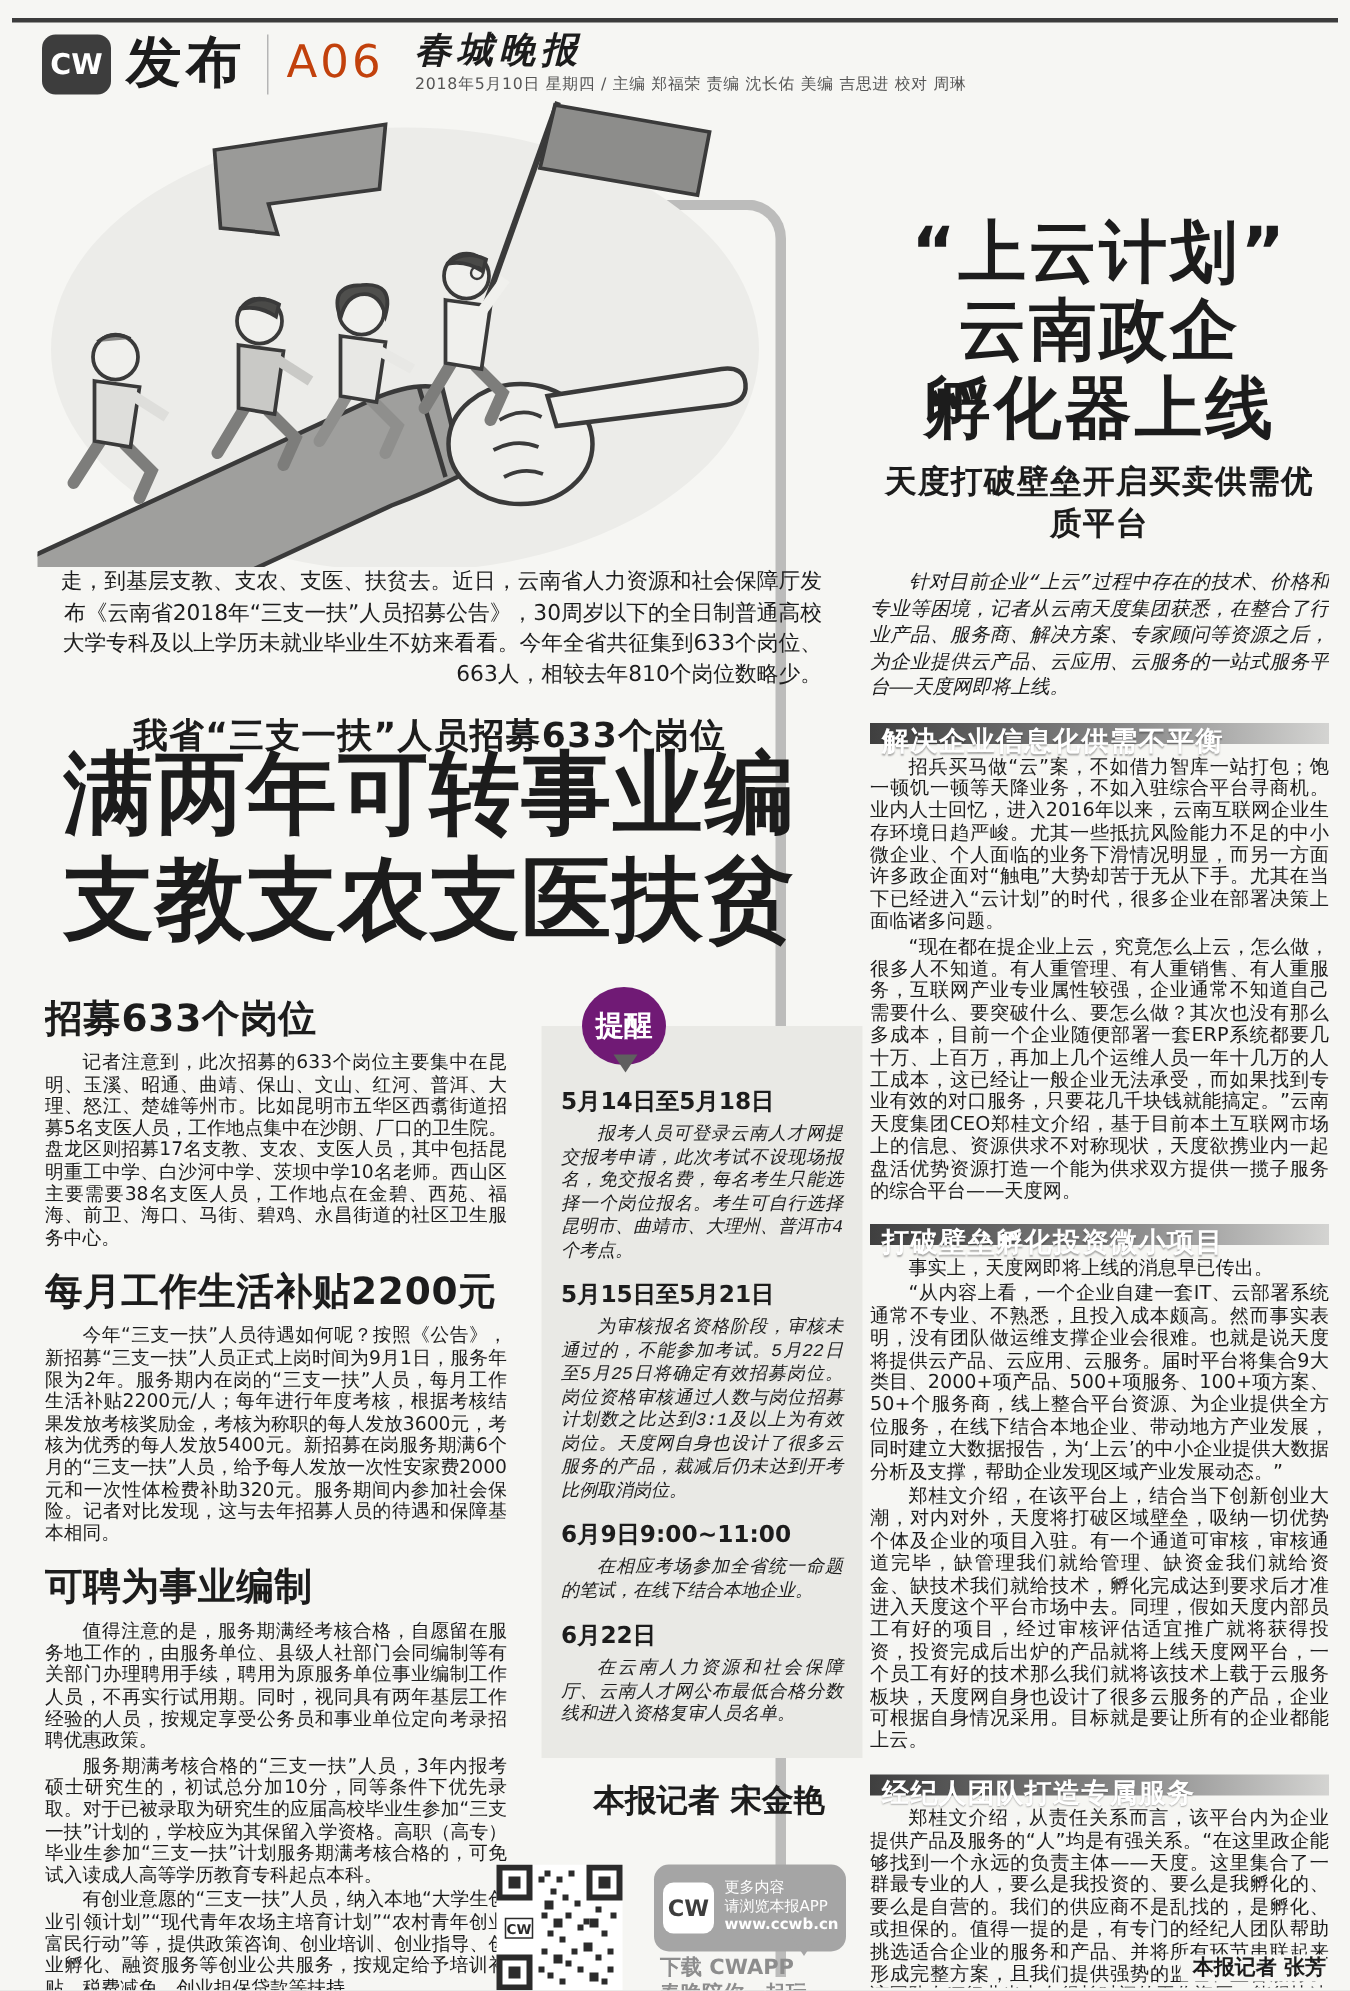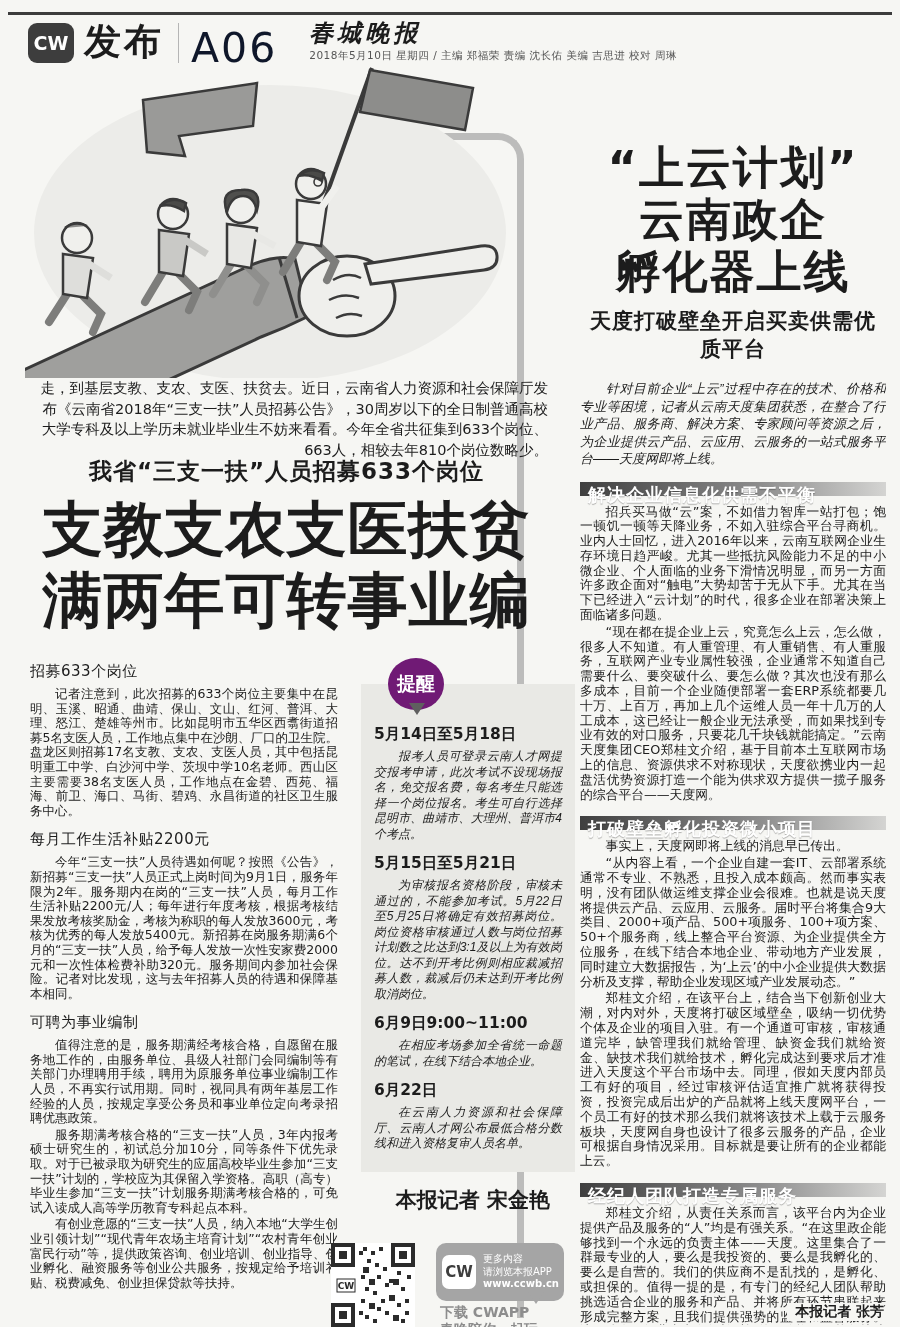--- a/index.html
+++ b/index.html
@@ -8,52 +8,52 @@
     background:#f6f6f3; color:#1c1c1c; overflow:hidden;
     font-family:"DejaVu Sans", sans-serif;
   }
   
   .toprule { position:absolute; top:12px; left:8px; width:884px; height:3px; background:#3c3c3c; }
   .masthead { position:absolute; top:20px; left:28px; display:flex; align-items:flex-start; }
   .cw-logo { width:46px; height:40px; background:#3d3d3d; border-radius:9px; color:#fff;
     font-weight:800; font-size:19px; display:flex; align-items:center; justify-content:center; margin-top:3px; }
   .edition { font-size:37px; font-weight:800; margin:0 14px 0 10px; letter-spacing:3px; line-height:44px; }
   .vdiv { width:1px; height:40px; background:#b5b5b5; margin:3px 12px 0 0; }
-  .pageno { font-size:41px; color:#0f172a; margin:4px 32px 0 0; letter-spacing:2px; }
+  .pageno { font-size:30px; color:#c2410c; margin:4px 21px 0 0; letter-spacing:2px; }
   .paper-block { margin-top:0; }
   .paper-logo { font-family:"DejaVu Serif", serif; font-style:italic; font-weight:bold;
     font-size:24px; letter-spacing:4px; line-height:26px; }
   .dateline { font-size:10.5px; color:#555; margin-top:3px; letter-spacing:0.5px; white-space:nowrap; }
   
   .divider-L { position:absolute; left:420px; top:133px; width:97px; height:1178px;
     border-top:7px solid #bcbcbb; border-right:7px solid #bcbcbb; border-top-right-radius:26px; }
   
   .cartoon { position:absolute; left:25px; top:66px; width:515px; height:312px; }
   
   .intro { position:absolute; left:38px; top:378px; width:510px; font-size:14.5px; font-weight:500;
     line-height:20.5px; text-align:right; }
-  .kicker { position:absolute; left:28px; top:456px; width:517px; text-align:center;
+  .kicker { position:absolute; left:28px; top:475px; width:517px; text-align:center;
     font-size:23px; font-weight:700; letter-spacing:1px; }
   .headline { position:absolute; left:26px; top:494px; width:521px; text-align:center;
     font-weight:900; font-size:60px; line-height:71px; letter-spacing:1px; }
   .left-col { position:absolute; left:30px; top:662px; width:308px; height:665px; overflow:hidden; }
-  .left-col h3 { font-size:15px; font-weight:400; margin:12px 0 6px; letter-spacing:0.5px; }
+  .left-col h3 { font-size:25px; font-weight:700; margin:12px 0 6px; letter-spacing:0.5px; }
   .left-col h3.first { margin-top:0; }
   .body-p { font-size:12.5px; line-height:14.6px; text-align:justify; text-indent:2em; margin:0 0 2px; }
   
   .reminder { position:absolute; left:361px; top:684px; width:214px; height:488px;
     background:#e9e9e5; overflow:hidden; padding:40px 13px 10px; box-sizing:border-box; }
   .badge { position:absolute; left:388px; top:658px; width:56px; height:52px; background:#701a75;
     border-radius:50%; color:#fff; font-size:19px; font-weight:800;
     display:flex; align-items:center; justify-content:center; z-index:3; }
   .badge::after { content:""; position:absolute; bottom:-13px; left:21px;
     border:8px solid transparent; border-top:12px solid #5f5f5f; }
   .rem-date { font-size:15.5px; font-weight:800; margin:11px 0 4px; }
   .rem-date.first { margin-top:0; }
-  .kai { font-family:Liberation Sans, sans-serif; font-style:italic; }
+  .kai { font-family:Liberation Mono, monospace; font-style:italic; }
   .rem-text { font-size:12px; line-height:15.5px; text-align:justify; text-indent:2em; margin:0; }
   .byline-left { position:absolute; left:345px; top:1186px; width:205px; text-align:right;
     font-weight:700; font-size:21px; }
   
   .qr { position:absolute; left:328px; top:1243px; width:90px; height:84px; }
   .bubble { position:absolute; left:436px; top:1243px; width:128px; height:58px; background:#a5a5a5;
     border-radius:10px; display:flex; align-items:center; padding:6px; box-sizing:border-box; }
   .bubble::after { content:""; position:absolute; bottom:-11px; right:20px;
     border:8px solid transparent; border-top:12px solid #a5a5a5; }
   .cw-app-icon { width:34px; height:34px; background:#fff; border-radius:7px; color:#3d3d3d;
@@ -137,41 +137,41 @@
       <path d="M296,142 L312,120" stroke-width="7" stroke="#f0f0ed"></path>
       <circle cx="286" cy="118" r="15" fill="#f0f0ed"></circle>
       <path d="M273,110 q12,-10 26,-3 l-2,8 q-12,-8 -24,-5 Z" fill="#4a4a48"></path>
       <circle cx="293" cy="116" r="4" fill="none" stroke-width="1.6"></circle>
     </g>
   </svg>
 
   <div class="intro">走，到基层支教、支农、支医、扶贫去。近日，云南省人力资源和社会保障厅发布《云南省2018年“三支一扶”人员招募公告》，30周岁以下的全日制普通高校大学专科及以上学历未就业毕业生不妨来看看。今年全省共征集到633个岗位、663人，相较去年810个岗位数略少。</div>
   <div class="kicker">我省“三支一扶”人员招募633个岗位</div>
   <div class="headline">
+    <div>满两年可转事业编</div>
     <div>支教支农支医扶贫</div>
-    <div>满两年可转事业编</div>
   </div>
 
   <div class="left-col">
     <h3 class="first">招募633个岗位</h3>
     <p class="body-p">记者注意到，此次招募的633个岗位主要集中在昆明、玉溪、昭通、曲靖、保山、文山、红河、普洱、大理、怒江、楚雄等州市。比如昆明市五华区西翥街道招募5名支医人员，工作地点集中在沙朗、厂口的卫生院。盘龙区则招募17名支教、支农、支医人员，其中包括昆明重工中学、白沙河中学、茨坝中学10名老师。西山区主要需要38名支医人员，工作地点在金碧、西苑、福海、前卫、海口、马街、碧鸡、永昌街道的社区卫生服务中心。</p>
     <h3>每月工作生活补贴2200元</h3>
     <p class="body-p">今年“三支一扶”人员待遇如何呢？按照《公告》，新招募“三支一扶”人员正式上岗时间为9月1日，服务年限为2年。服务期内在岗的“三支一扶”人员，每月工作生活补贴2200元/人；每年进行年度考核，根据考核结果发放考核奖励金，考核为称职的每人发放3600元，考核为优秀的每人发放5400元。新招募在岗服务期满6个月的“三支一扶”人员，给予每人发放一次性安家费2000元和一次性体检费补助320元。服务期间内参加社会保险。记者对比发现，这与去年招募人员的待遇和保障基本相同。</p>
     <h3>可聘为事业编制</h3>
     <p class="body-p">值得注意的是，服务期满经考核合格，自愿留在服务地工作的，由服务单位、县级人社部门会同编制等有关部门办理聘用手续，聘用为原服务单位事业编制工作人员，不再实行试用期。同时，视同具有两年基层工作经验的人员，按规定享受公务员和事业单位定向考录招聘优惠政策。</p>
     <p class="body-p">服务期满考核合格的“三支一扶”人员，3年内报考硕士研究生的，初试总分加10分，同等条件下优先录取。对于已被录取为研究生的应届高校毕业生参加“三支一扶”计划的，学校应为其保留入学资格。高职（高专）毕业生参加“三支一扶”计划服务期满考核合格的，可免试入读成人高等学历教育专科起点本科。</p>
     <p class="body-p">有创业意愿的“三支一扶”人员，纳入本地“大学生创业引领计划”“现代青年农场主培育计划”“农村青年创业富民行动”等，提供政策咨询、创业培训、创业指导、创业孵化、融资服务等创业公共服务，按规定给予培训补贴、税费减免、创业担保贷款等扶持。</p>
   </div>
 
   <div class="badge">提醒</div>
   <div class="reminder">
     <div class="rem-date first">5月14日至5月18日</div>
     <p class="rem-text kai">报考人员可登录云南人才网提交报考申请，此次考试不设现场报名，免交报名费，每名考生只能选择一个岗位报名。考生可自行选择昆明市、曲靖市、大理州、普洱市4个考点。</p>
     <div class="rem-date">5月15日至5月21日</div>
-    <p class="rem-text kai">为审核报名资格阶段，审核未通过的，不能参加考试。5月22日至5月25日将确定有效招募岗位。岗位资格审核通过人数与岗位招募计划数之比达到3:1及以上为有效岗位。达不到开考比例则相应裁减招募人数，裁减后仍未达到开考比例取消岗位。</p>
+    <p class="rem-text kai">为审核报名资格阶段，审核未通过的，不能参加考试。5月22日至5月25日将确定有效招募岗位。岗位资格审核通过人数与岗位招募计划数之比达到3:1及以上为有效岗位。天度网自身也设计了很多云服务的产品，裁减后仍未达到开考比例取消岗位。</p>
     <div class="rem-date">6月9日9:00~11:00</div>
     <p class="rem-text kai">在相应考场参加全省统一命题的笔试，在线下结合本地企业。</p>
     <div class="rem-date">6月22日</div>
     <p class="rem-text kai">在云南人力资源和社会保障厅、云南人才网公布最低合格分数线和进入资格复审人员名单。</p>
   </div>
   <div class="byline-left">本报记者 宋金艳</div>
 
   <svg class="qr" viewBox="0 0 84 84">
     <rect x="0" y="0" width="84" height="84" fill="#fff"></rect>
     <g fill="#2b2b2b">

